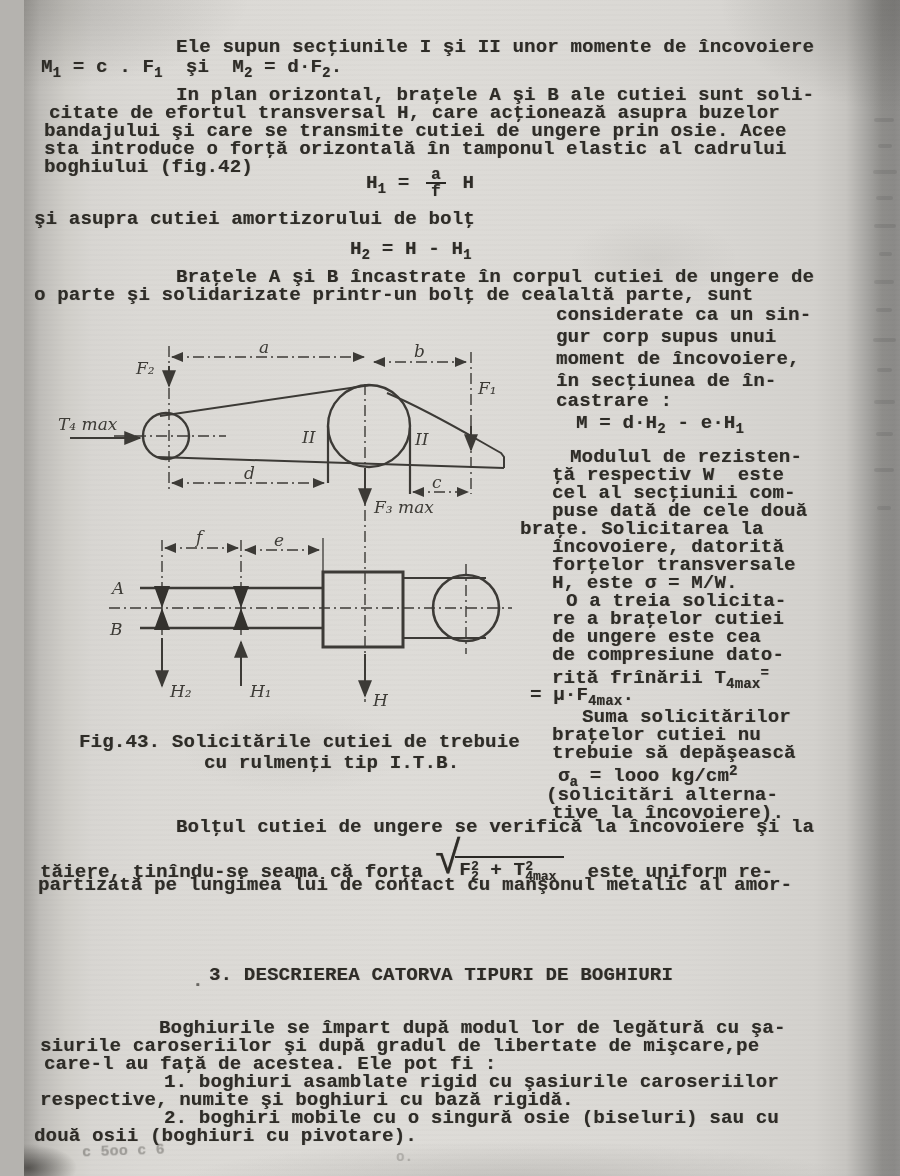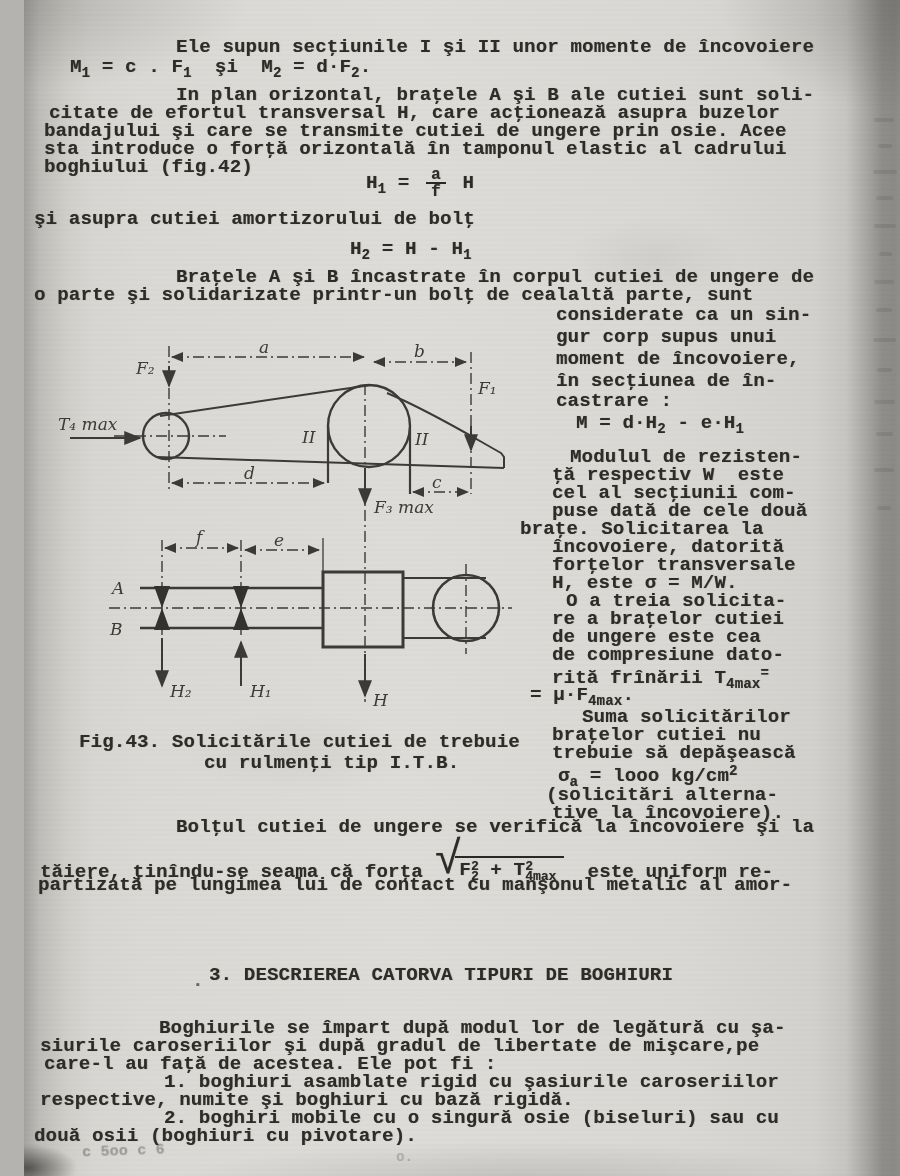--- a/index.html
+++ b/index.html
@@ -55,21 +55,21 @@
   }
   .fig{position:absolute; left:30px; top:340px; filter:blur(.25px);}
 </style>
 </head>
 <body>
 
 <div class="page">
   <div class="scan-noise"></div>
 
   <div class="tl" style="left:152px;top:38px">Ele supun secţiunile I şi II unor momente de încovoiere</div>
-  <div class="tl" style="left:46px;top:58px"><span>M</span><span class="bsub">1</span><span> = c . F</span><span class="bsub">1</span><span>  şi  M</span><span class="bsub">2</span><span> = d·F</span><span class="bsub">2</span><span>.</span></div>
+  <div class="tl" style="left:17px;top:58px"><span>M</span><span class="bsub">1</span><span> = c . F</span><span class="bsub">1</span><span>  şi  M</span><span class="bsub">2</span><span> = d·F</span><span class="bsub">2</span><span>.</span></div>
 
   <div class="tl" style="left:152px;top:86px">In plan orizontal, braţele A şi B ale cutiei sunt soli-</div>
   <div class="tl" style="left:25px;top:104px">citate de efortul transversal H, care acţionează asupra buzelor</div>
   <div class="tl" style="left:20px;top:122px">bandajului şi care se transmite cutiei de ungere prin osie. Acee</div>
   <div class="tl" style="left:20px;top:140px">sta introduce o forţă orizontală în tamponul elastic al cadrului</div>
   <div class="tl" style="left:20px;top:158px">boghiului (fig.42)</div>
 
   <div class="tl" style="left:342px;top:168px"><span>H</span><span class="bsub">1</span><span> = </span><span class="frac"><span class="fnum">a</span><span class="fden">f</span></span><span> H</span></div>
 
   <div class="tl" style="left:10px;top:210px">şi asupra cutiei amortizorului de bolţ</div>

